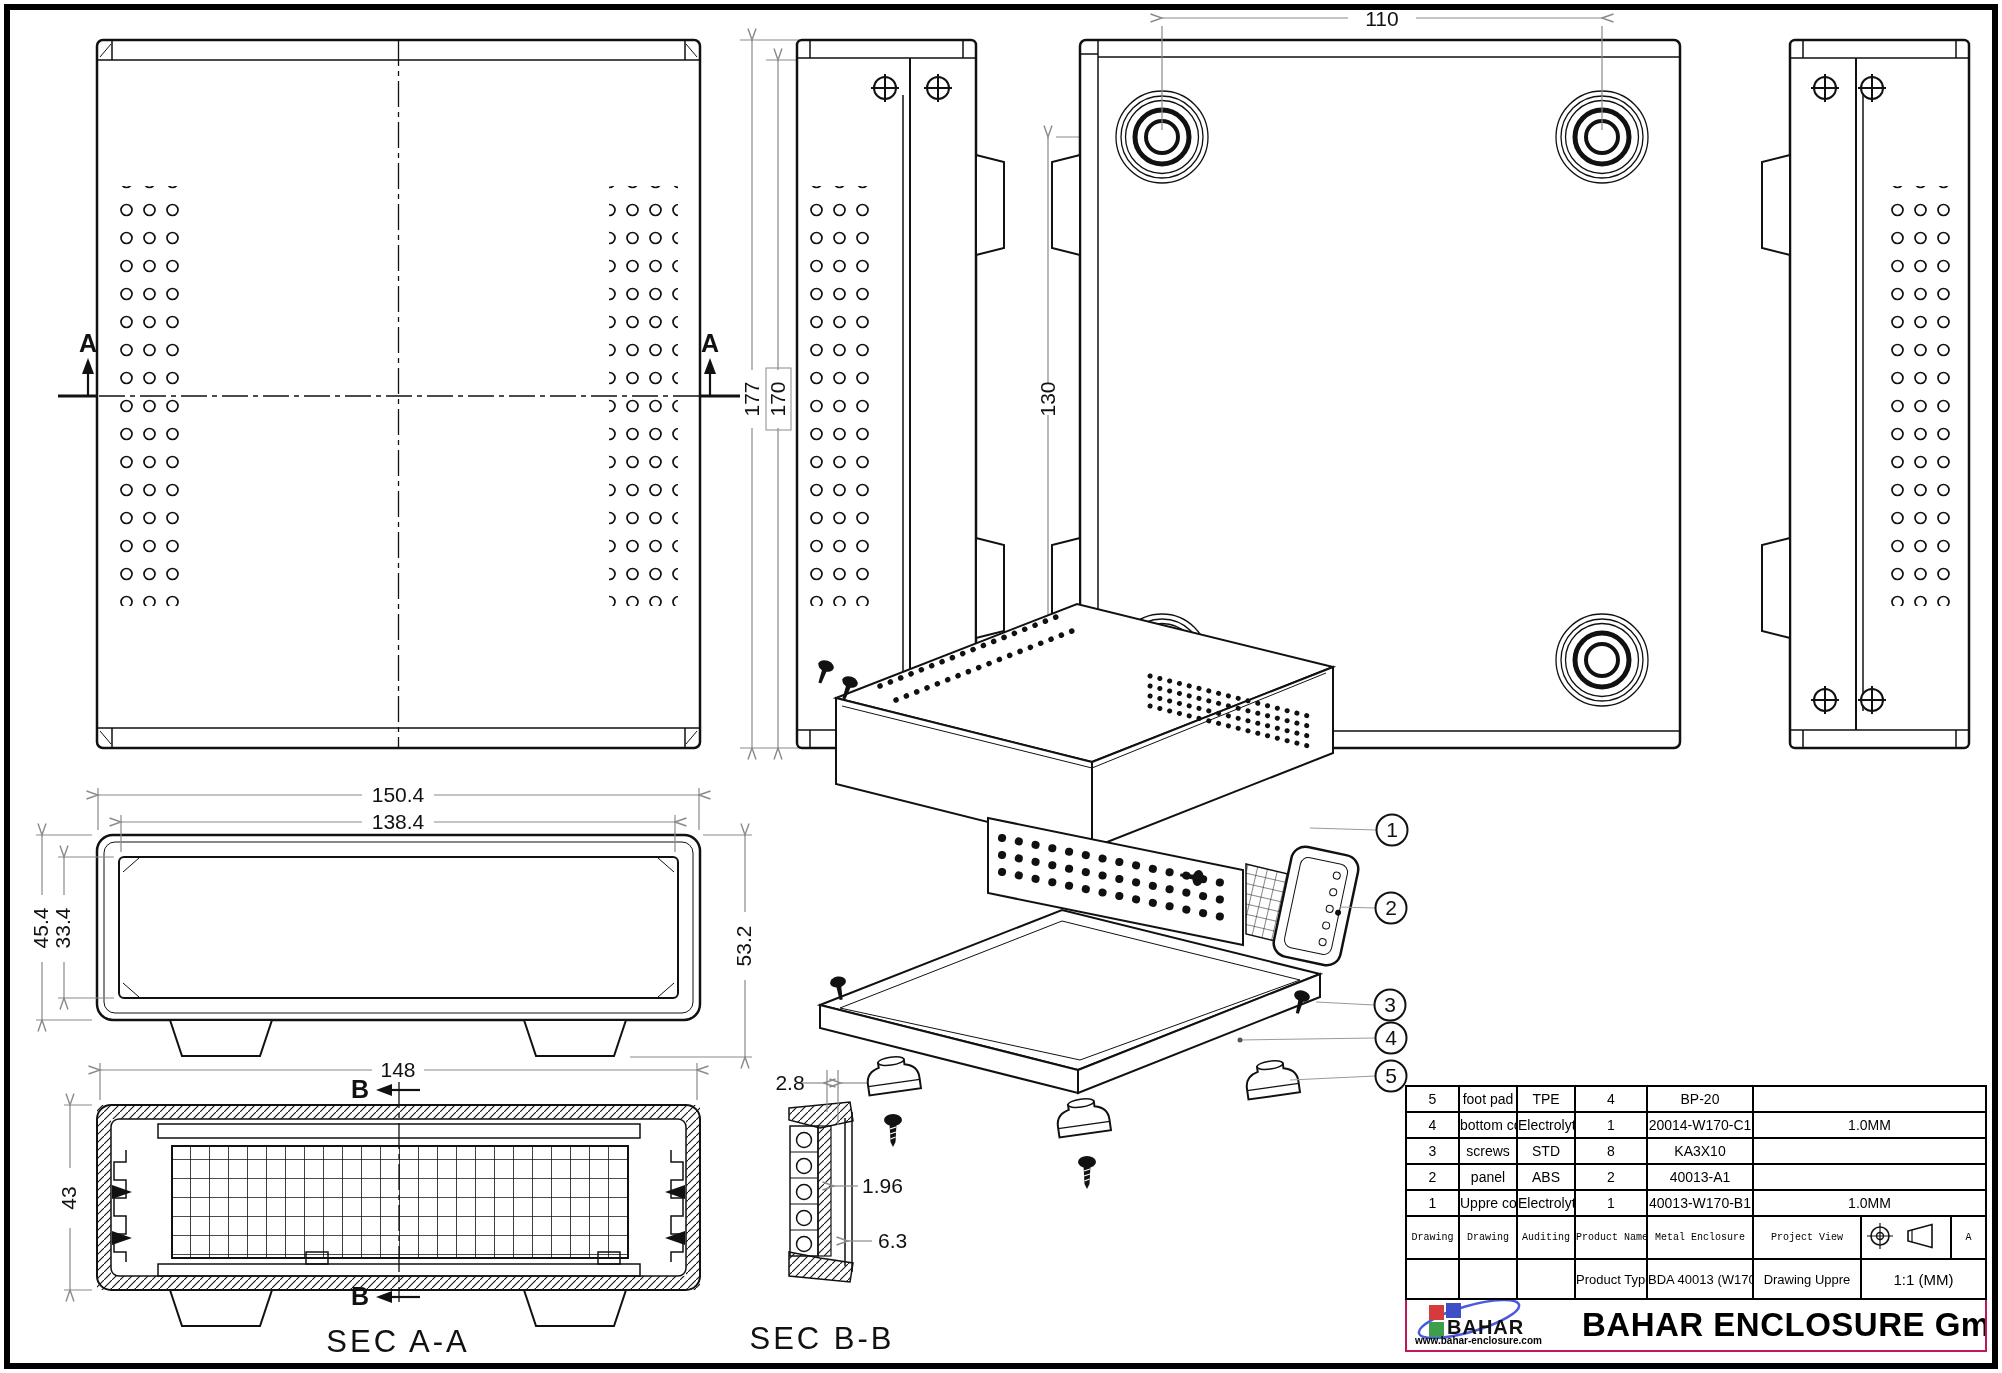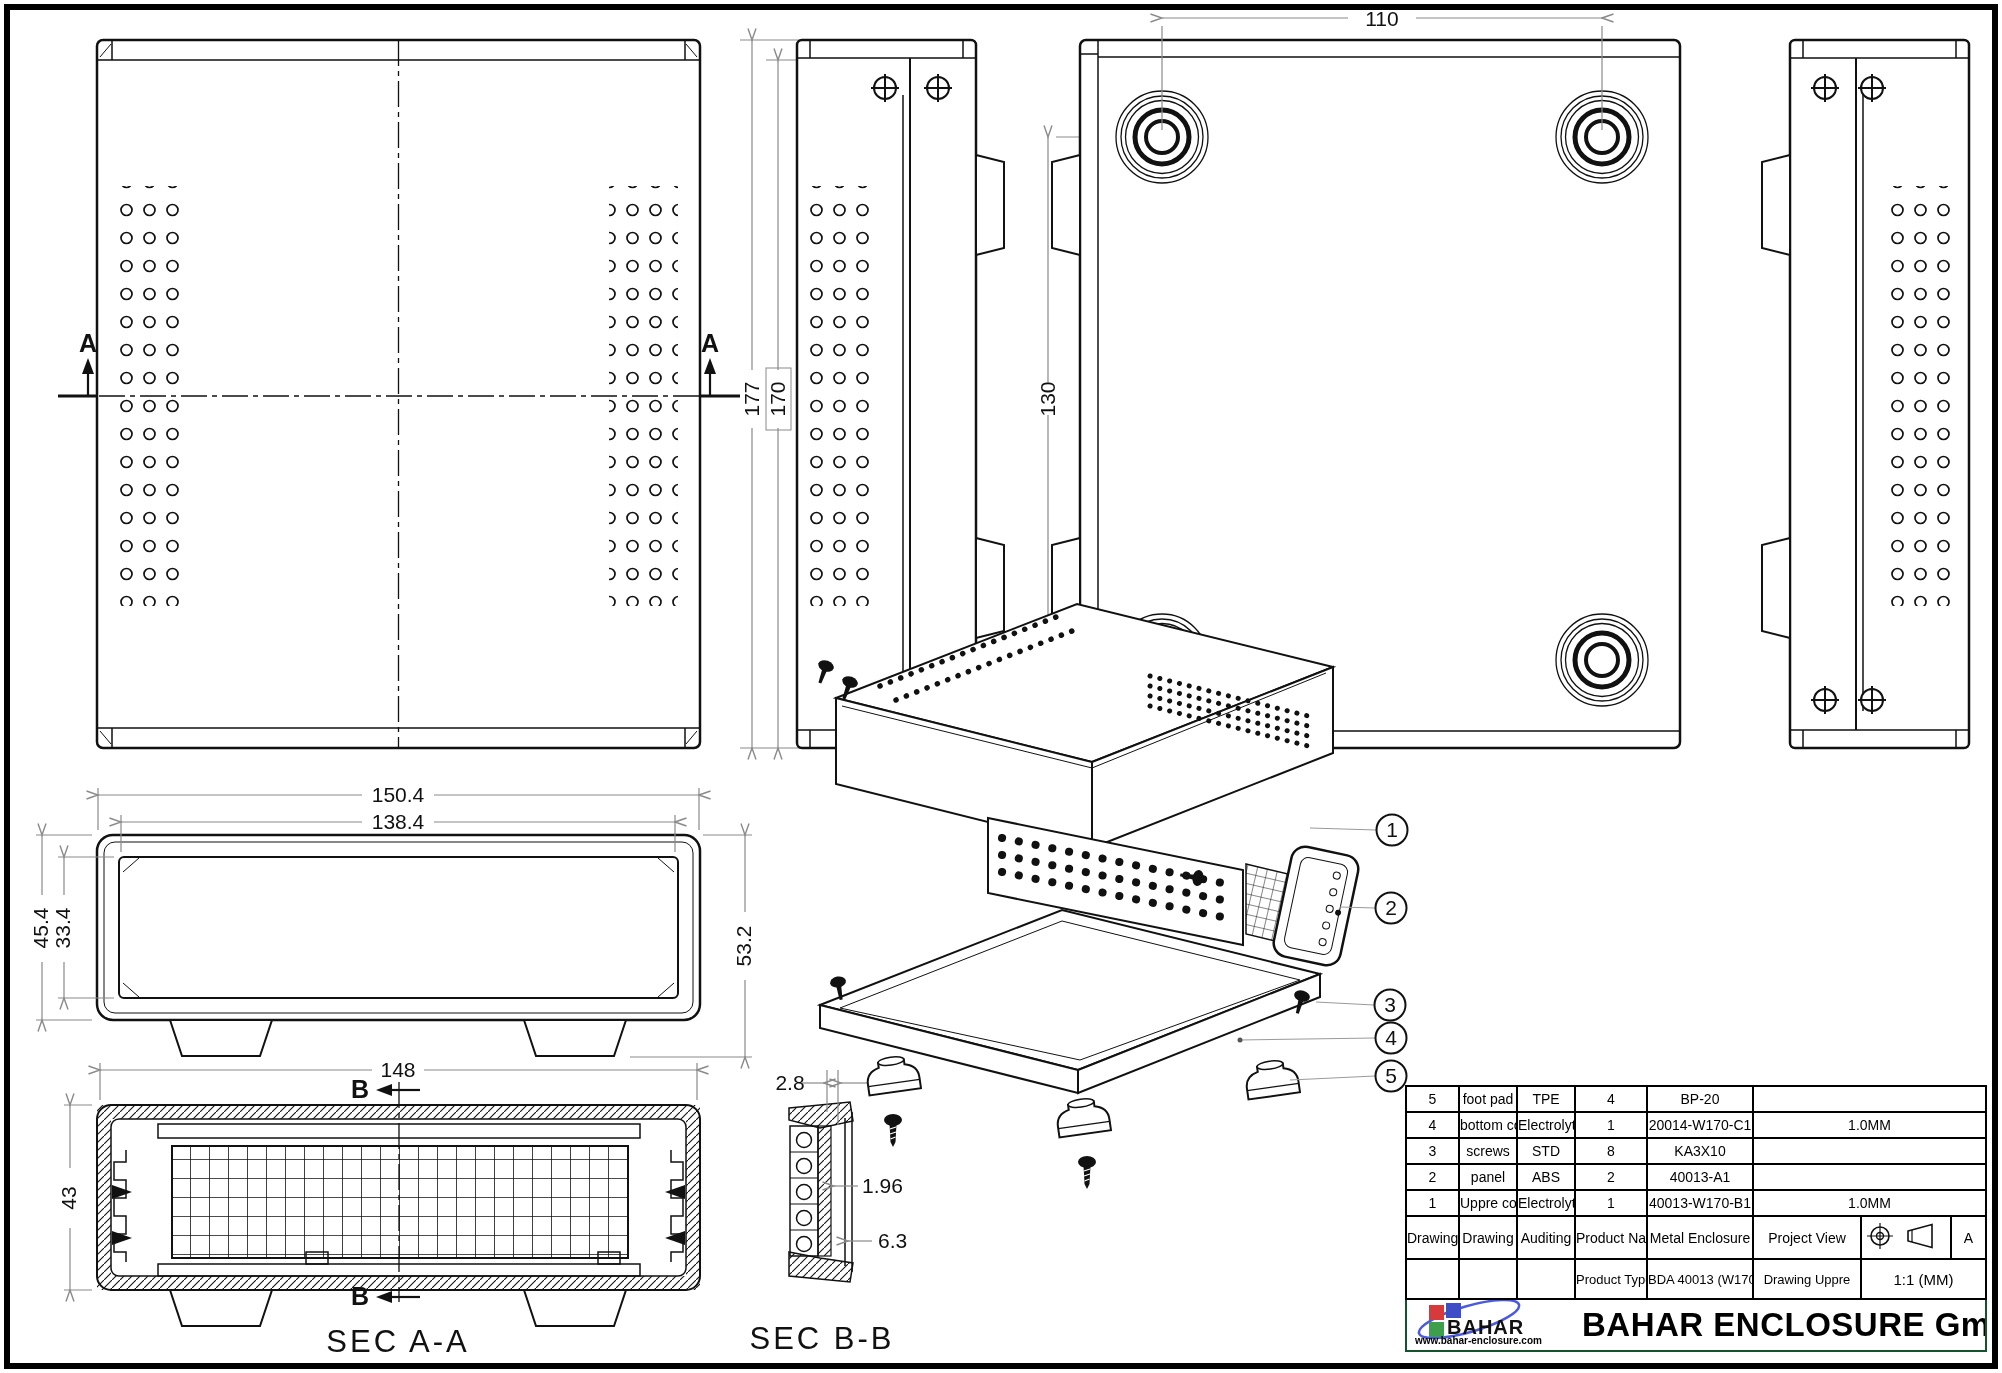--- a/index.html
+++ b/index.html
@@ -18,24 +18,24 @@
   .sect{font-size:31px;letter-spacing:3px;}
   .ballt{font-size:21px;}
   .dotl{stroke:#111;stroke-linecap:round;fill:none;}
   
   .titleblock{position:absolute;left:1405px;top:1085px;width:580px;}
   table.tb{border-collapse:collapse;table-layout:fixed;width:580px;}
   table.tb td{border:2px solid #000;text-align:center;vertical-align:middle;padding:0;overflow:hidden;white-space:nowrap;font-size:14px;color:#000;}
   tr.bomr td{height:24px;}
   td.small{font-size:10px;}
   td.med{font-size:12px;margin-left:24px;}
-  tr.hdr td{height:41px;font-size:14px;}
+  tr.hdr td{height:41px;font-size:10px;font-family:Liberation Mono, monospace;}
   tr.typ td{height:38px;font-size:13px;}
   td.ptv{font-size:15px;}
-  tr.logorow td{height:46px;border:2px solid #14532d;}
+  tr.logorow td{height:46px;border:2px solid #be185d;}
   .logocell{display:flex;align-items:center;height:50px;}
   .logoblk{position:relative;width:175px;height:50px;flex:0 0 auto;}
   .weburl{position:absolute;left:8px;bottom:4px;font-size:10px;font-weight:bold;color:#000;}
   .company{flex:1;text-align:center;font-size:33px;font-weight:bold;color:#000;letter-spacing:0.5px;}
 </style>
 </head>
 <body>
 
 <div class="page">
 <svg width="2002" height="1373" viewBox="0 0 2002 1373">

